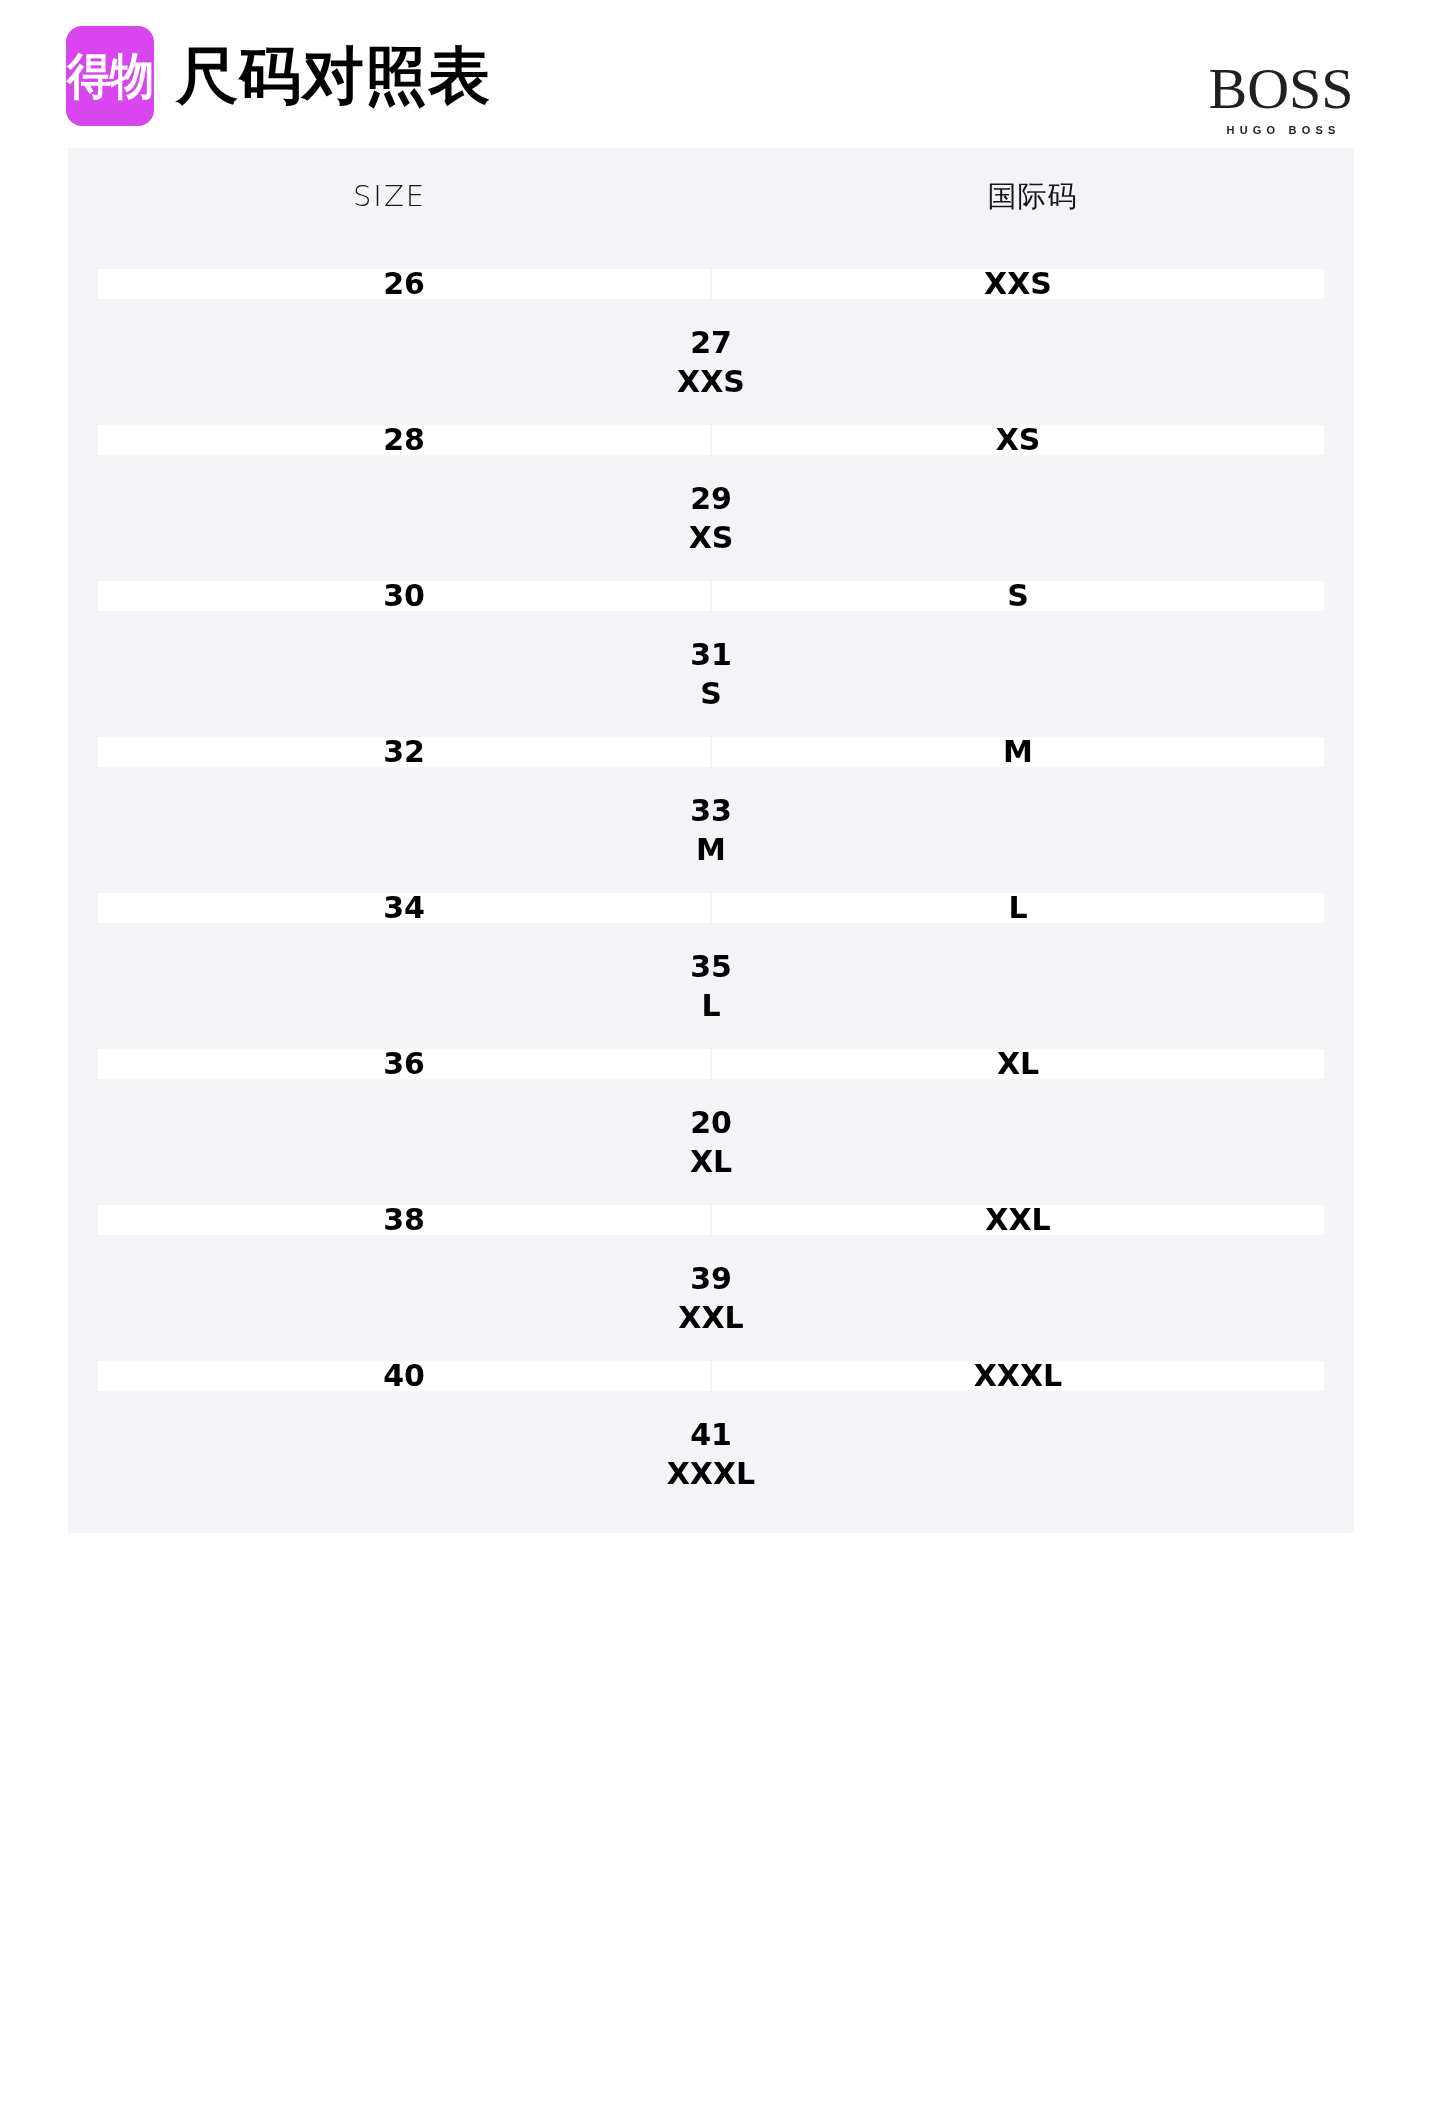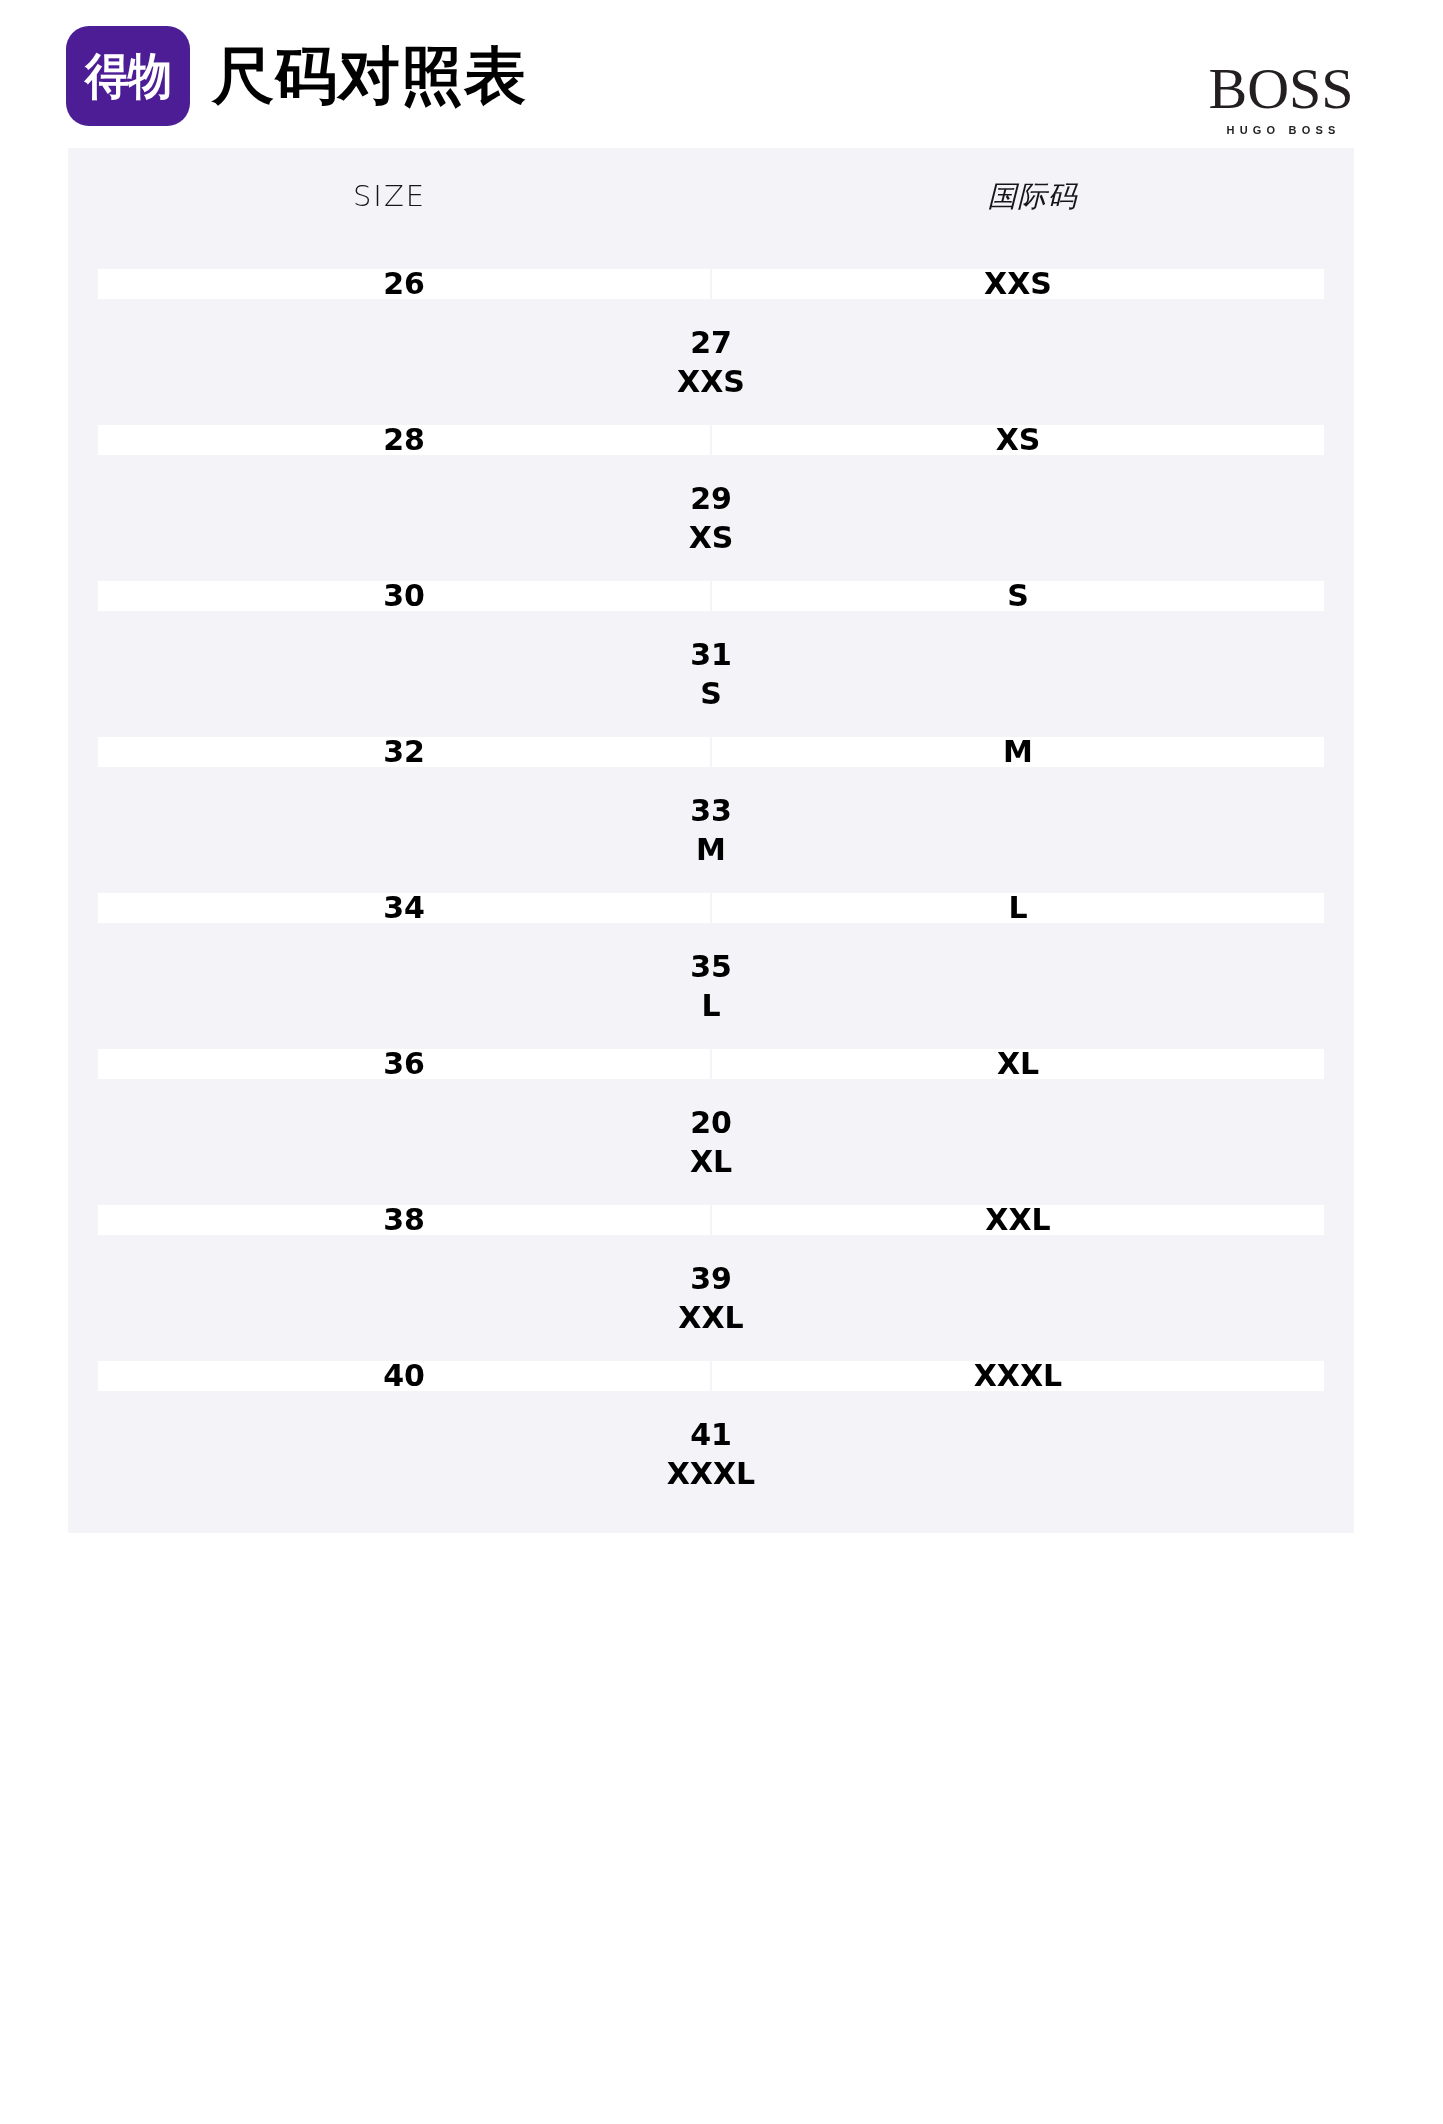--- a/index.html
+++ b/index.html
@@ -27,24 +27,24 @@
     align-items: center;
   }
   .brand-block {
     position: absolute;
     left: 66px;
     top: 26px;
     display: flex;
     align-items: center;
   }
   .dewu-logo {
-    width: 124px;
+    width: 88px;
     height: 100px;
-    background: #4c1d95;
-    border-radius: 23px;
+    background: #d946ef;
+    border-radius: 16px;
     display: flex;
     align-items: center;
     justify-content: center;
     flex: 0 0 auto;
   }
   .dewu-logo-text {
     color: #FFFFFF;
     font-family: "DejaVu Sans", sans-serif;
     font-size: 44px;
     font-weight: 700;
@@ -109,21 +109,20 @@
     text-align: center;
     font-family: "DejaVu Sans", sans-serif;
     font-size: 29px;
     font-weight: 300;
     color: #16161A;
     letter-spacing: 2px;
     line-height: 1;
   }
   .th.col-intl {
     letter-spacing: 1px;
-    font-style: italic;
   }
 
   .table-rows {
     display: block;
   }
   .tr {
     display: flex;
     height: 78px;
     align-items: center;
     box-sizing: border-box;

